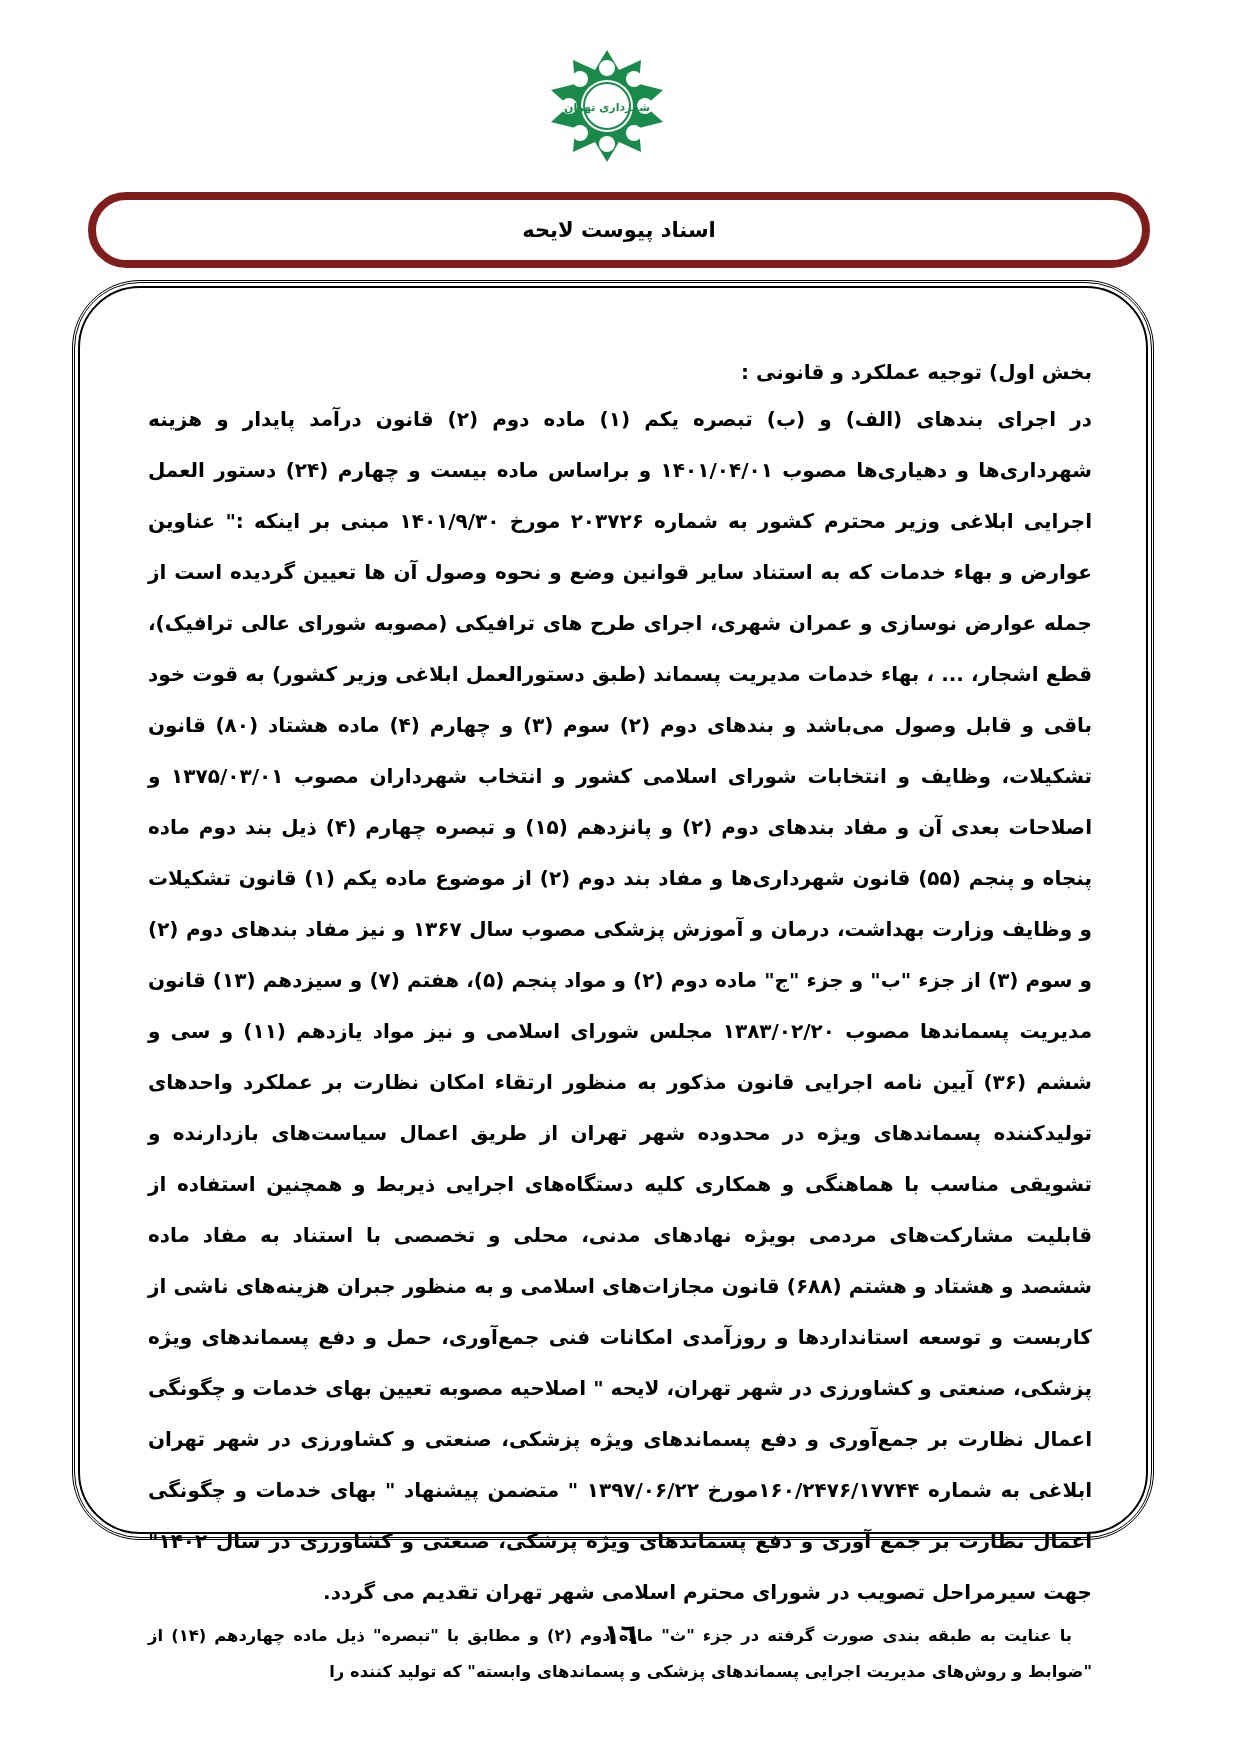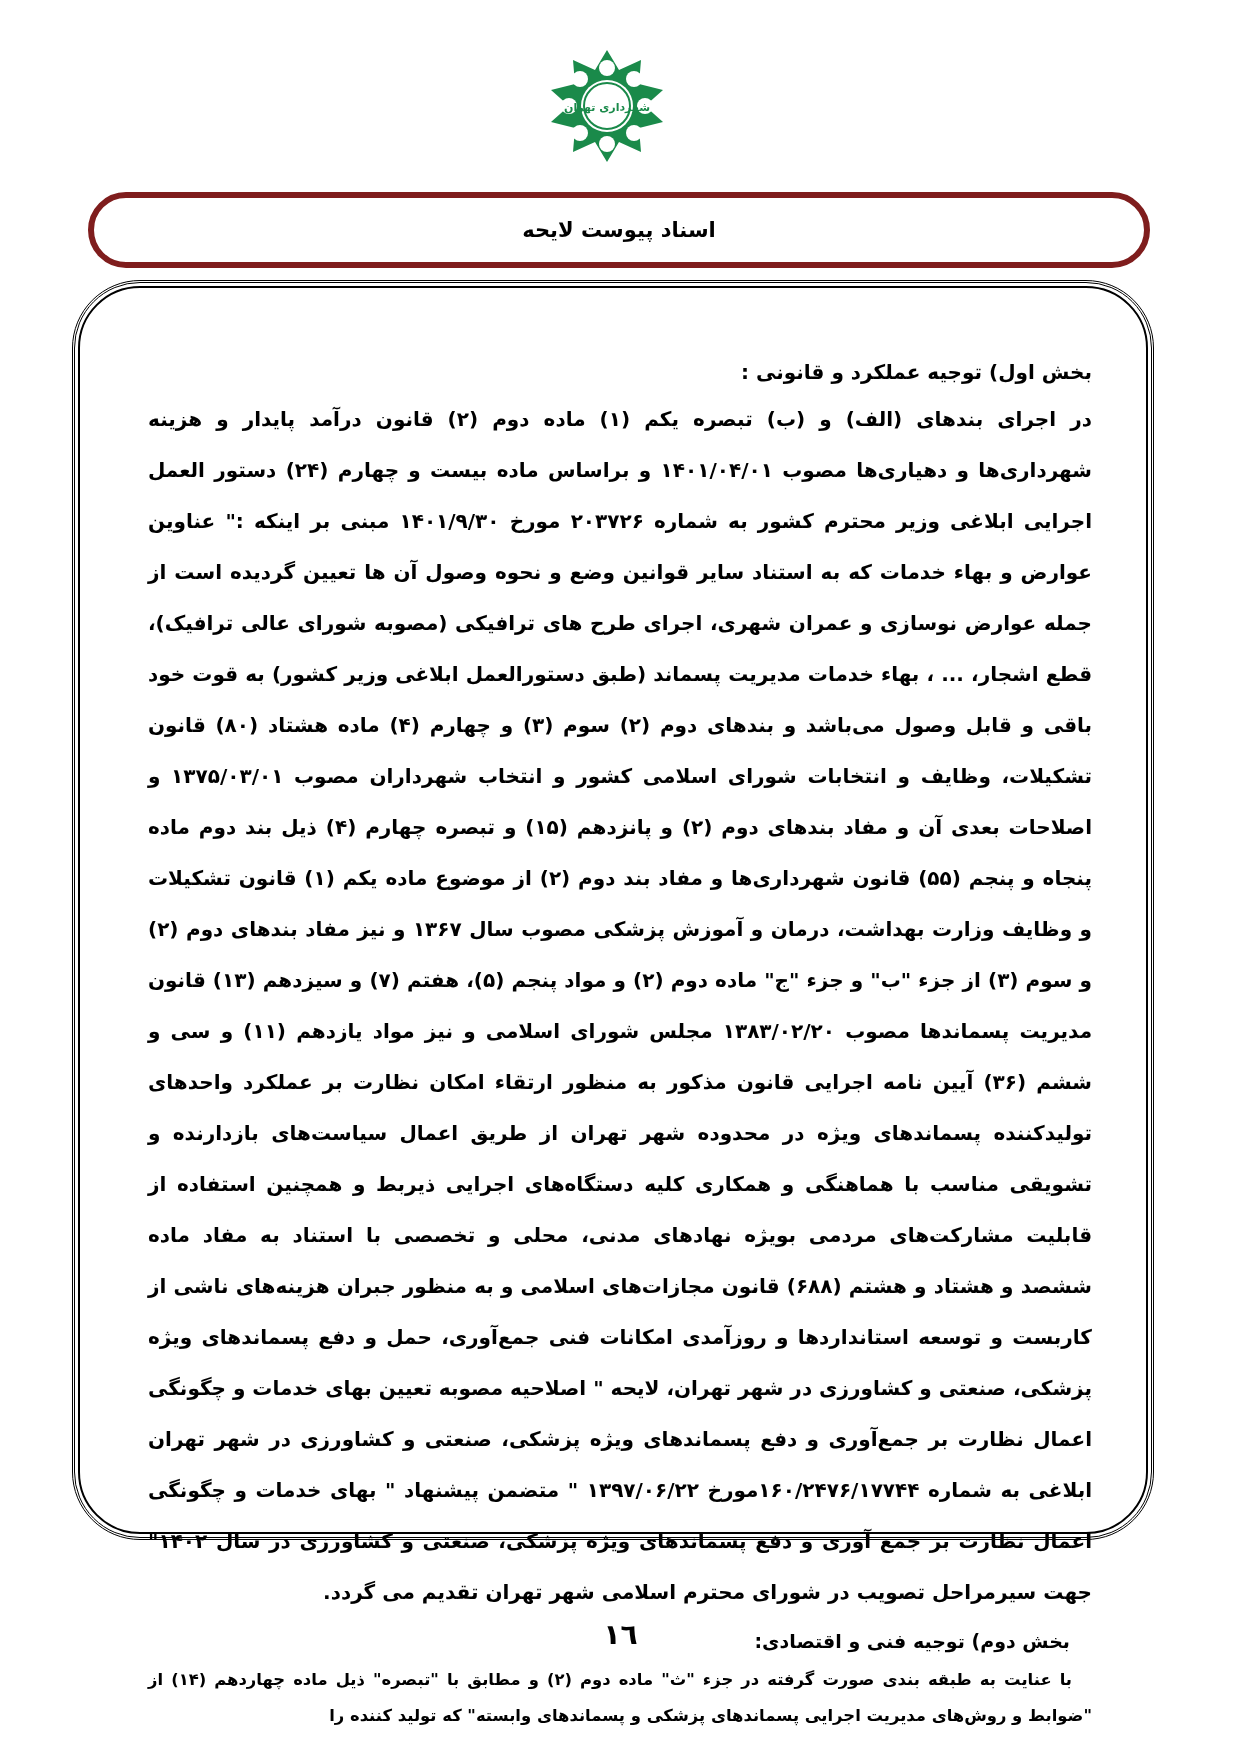--- a/index.html
+++ b/index.html
@@ -5,21 +5,21 @@
     html, body { margin: 0; padding: 0; background: #ffffff; }
     body {
       width: 1241px; height: 1755px; position: relative; overflow: hidden;
       font-family: "DejaVu Sans", sans-serif; color: #000;
     }
     .logo {
       position: absolute; left: 549px; top: 48px; width: 116px; height: 116px;
     }
     .header-box {
       position: absolute; left: 88px; top: 192px; width: 1062px; height: 76px;
-      border: 6px solid #7f1d1d; border-radius: 38px; box-sizing: border-box;
+      border: 8px solid #7f1d1d; border-radius: 38px; box-sizing: border-box;
       display: flex; align-items: center; justify-content: center;
     }
     .header-title {
       font-family: "DejaVu Sans", sans-serif; font-weight: bold; font-size: 21px;
       direction: rtl;
     }
     .frame-outer {
       position: absolute; left: 72px; top: 280px; width: 1082px; height: 1260px;
       border: 3px double #000; border-radius: 68px; box-sizing: border-box;
     }
@@ -82,17 +82,16 @@
 </div>
 
 <div class="frame-outer"></div>
 <div class="frame-inner"></div>
 
 <div class="content">
 
   <div class="section-heading">بخش اول) توجیه عملکرد و قانونی :</div>
   <p class="para">در اجرای بندهای (الف) و (ب) تبصره یکم (۱) ماده دوم (۲) قانون درآمد پایدار و هزینه شهرداری‌ها و دهیاری‌ها مصوب ۱۴۰۱/۰۴/۰۱ و براساس ماده بیست و چهارم (۲۴) دستور العمل اجرایی ابلاغی وزیر محترم کشور به شماره ۲۰۳۷۲۶ مورخ ۱۴۰۱/۹/۳۰  مبنی بر اینکه :" عناوین عوارض و بهاء خدمات که به استناد سایر قوانین وضع و نحوه وصول آن ها تعیین گردیده است از جمله عوارض نوسازی و عمران شهری، اجرای طرح های ترافیکی (مصوبه شورای عالی ترافیک)، قطع اشجار، ... ، بهاء خدمات مدیریت پسماند (طبق دستورالعمل ابلاغی وزیر کشور) به قوت خود باقی و قابل وصول می‌باشد و بندهای دوم (۲) سوم (۳) و چهارم (۴) ماده هشتاد (۸۰) قانون تشکیلات، وظایف و انتخابات شورای اسلامی کشور و انتخاب شهرداران مصوب ۱۳۷۵/۰۳/۰۱ و اصلاحات بعدی آن و مفاد بندهای دوم (۲) و پانزدهم (۱۵) و تبصره چهارم (۴) ذیل بند دوم ماده پنجاه و پنجم (۵۵) قانون شهرداری‌ها و مفاد بند دوم (۲) از موضوع ماده یکم (۱) قانون تشکیلات و وظایف وزارت بهداشت، درمان و آموزش پزشکی مصوب سال ۱۳۶۷ و نیز مفاد بندهای دوم (۲) و سوم (۳) از جزء "ب" و جزء "ج" ماده دوم (۲) و مواد پنجم (۵)، هفتم (۷) و سیزدهم (۱۳) قانون مدیریت پسماندها مصوب ۱۳۸۳/۰۲/۲۰ مجلس شورای اسلامی و نیز مواد یازدهم (۱۱) و سی و ششم (۳۶) آیین نامه اجرایی قانون مذکور به منظور ارتقاء امکان نظارت بر عملکرد واحدهای تولیدکننده پسماندهای ویژه در محدوده شهر تهران از طریق اعمال سیاست‌های بازدارنده و تشویقی مناسب با هماهنگی و همکاری کلیه دستگاه‌های اجرایی ذیربط و همچنین استفاده از قابلیت مشارکت‌های مردمی بویژه نهادهای مدنی، محلی و تخصصی با استناد به مفاد ماده ششصد و هشتاد و هشتم (۶۸۸) قانون مجازات‌های اسلامی و به منظور جبران هزینه‌های ناشی از کاربست و توسعه استانداردها و روزآمدی امکانات فنی جمع‌آوری، حمل و دفع پسماندهای ویژه پزشکی، صنعتی و کشاورزی در شهر تهران، لایحه " اصلاحیه  مصوبه تعیین بهای خدمات و چگونگی اعمال نظارت بر جمع‌آوری و دفع پسماندهای ویژه پزشکی، صنعتی و کشاورزی در شهر تهران ابلاغی به شماره ۱۶۰/۲۴۷۶/۱۷۷۴۴مورخ ۱۳۹۷/۰۶/۲۲ " متضمن پیشنهاد " بهای خدمات و چگونگی اعمال نظارت بر جمع آوری و دفع پسماندهای ویژه پزشکی، صنعتی و کشاورزی  در سال ۱۴۰۲" جهت سیرمراحل تصویب در شورای محترم اسلامی شهر تهران  تقدیم می گردد.</p>
 
-  <div class="section2-heading">بخش دوم) توجیه  فنی و اقتصادی:</div>
   <p class="para2">با عنایت به طبقه بندی صورت گرفته در جزء "ث" ماده دوم (۲) و مطابق با "تبصره" ذیل ماده چهاردهم (۱۴) از "ضوابط و روش‌های مدیریت اجرایی پسماندهای پزشکی و پسماندهای وابسته" که تولید کننده را</p>
 </div>
 
 <div class="page-number">١٦</div>
 
 </body></html>

